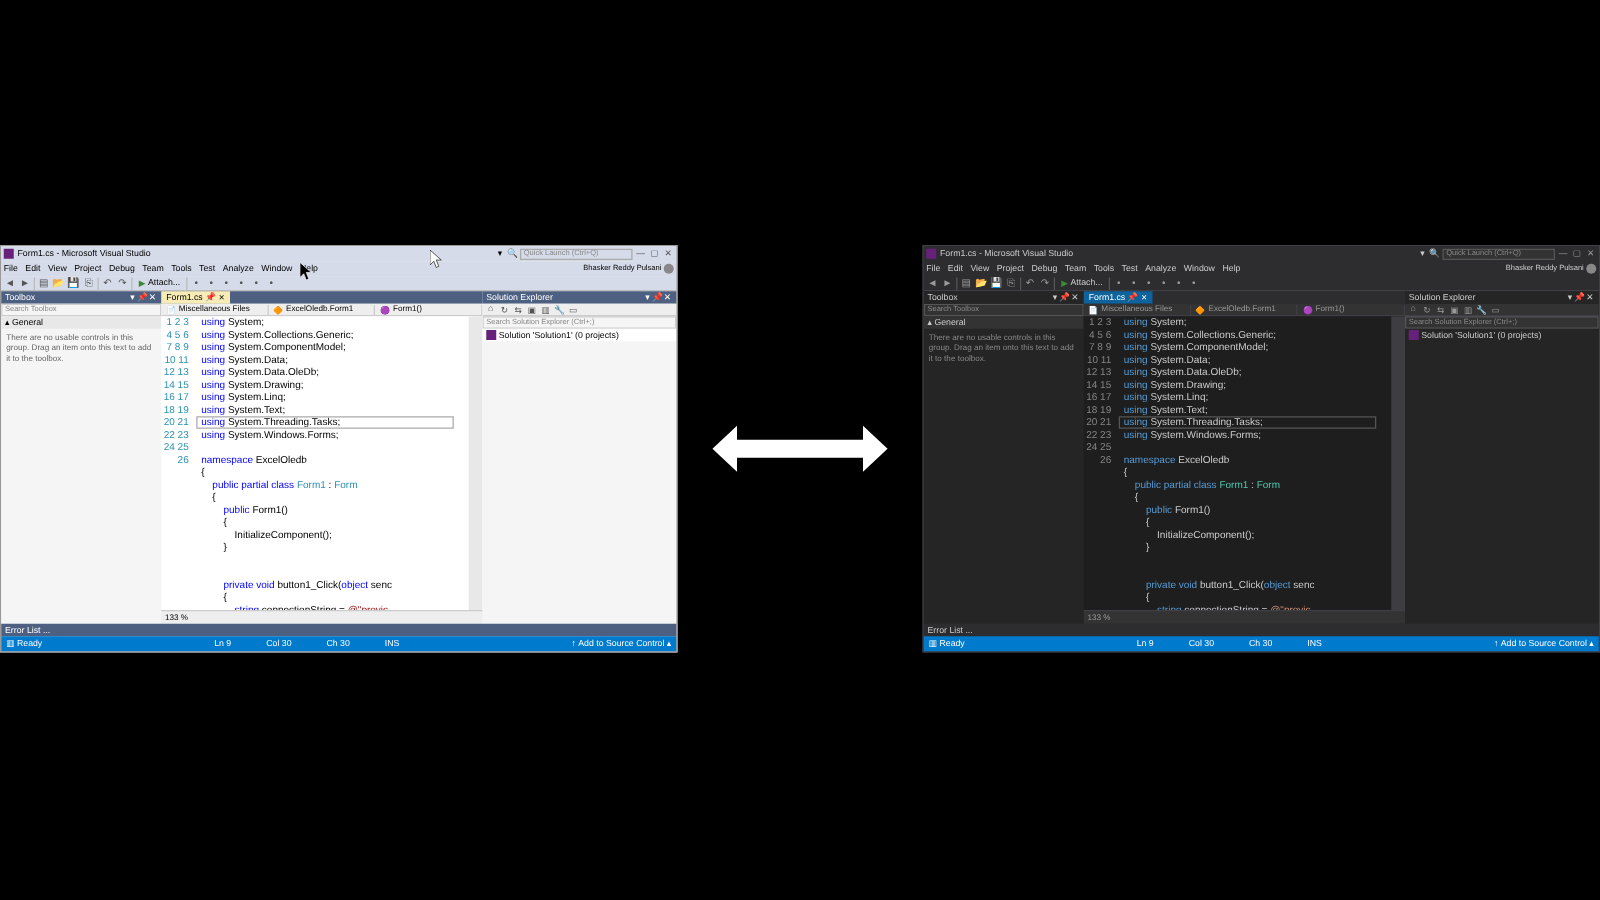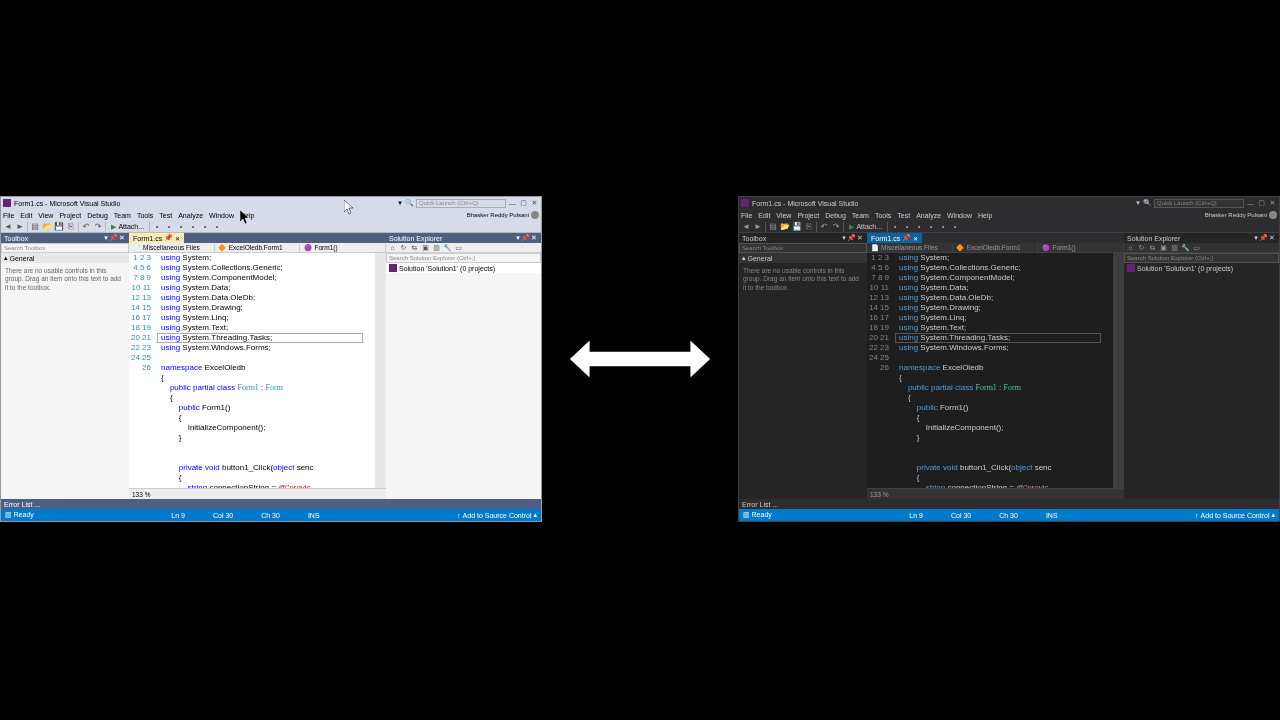--- a/index.html
+++ b/index.html
@@ -74,21 +74,21 @@
   .dark .navbar .nb { border-right-color: #3f3f46; }
   .code { flex: 1; display: flex; overflow: hidden; font-family: Consolas, monospace; font-size: 8px; line-height: 10px; }
   .light .code { background: #fff; }
   .dark  .code { background: #1e1e1e; }
   .gutter { width: 28px; text-align: right; padding-right: 6px; color: #2b91af; }
   .dark .gutter { color: #858585; }
   .codelines { flex: 1; white-space: pre; padding-left: 4px; position:relative;}
   .hl-line { position:absolute; left:0; right:12px; height:10px; border:1px solid #aaa;}
   .dark .hl-line{border-color:#555;}
   .kw { color: #0000ff; } .dark .kw { color: #569cd6; }
-  .typ { color: #2b91af; font-family: Liberation Serif, serif; } .dark .typ { color: #4ec9b0; }
+  .typ { color: #2b91af; } .dark .typ { color: #4ec9b0; }
   .str { color: #a31515; } .dark .str { color: #ce9178; }
   .scrollv { width: 11px; }
   .light .scrollv { background: #e8e8e8; }
   .dark  .scrollv { background: #3e3e42; }
   .zoom { height: 11px; font-size: 6.5px; display:flex;align-items:center;padding:0 3px;}
   .light .zoom{background:#eee;border-top:1px solid #ccc;}
   .dark .zoom{background:#333;border-top:1px solid #3f3f46;color:#999;}
   .solexp { width: 155px; }
   .solexp .setoolbar{height:10px;display:flex;align-items:center;gap:2px;padding:0 2px;}
   .light .solexp .setoolbar{background:#eee;border-bottom:1px solid #ccc;}

